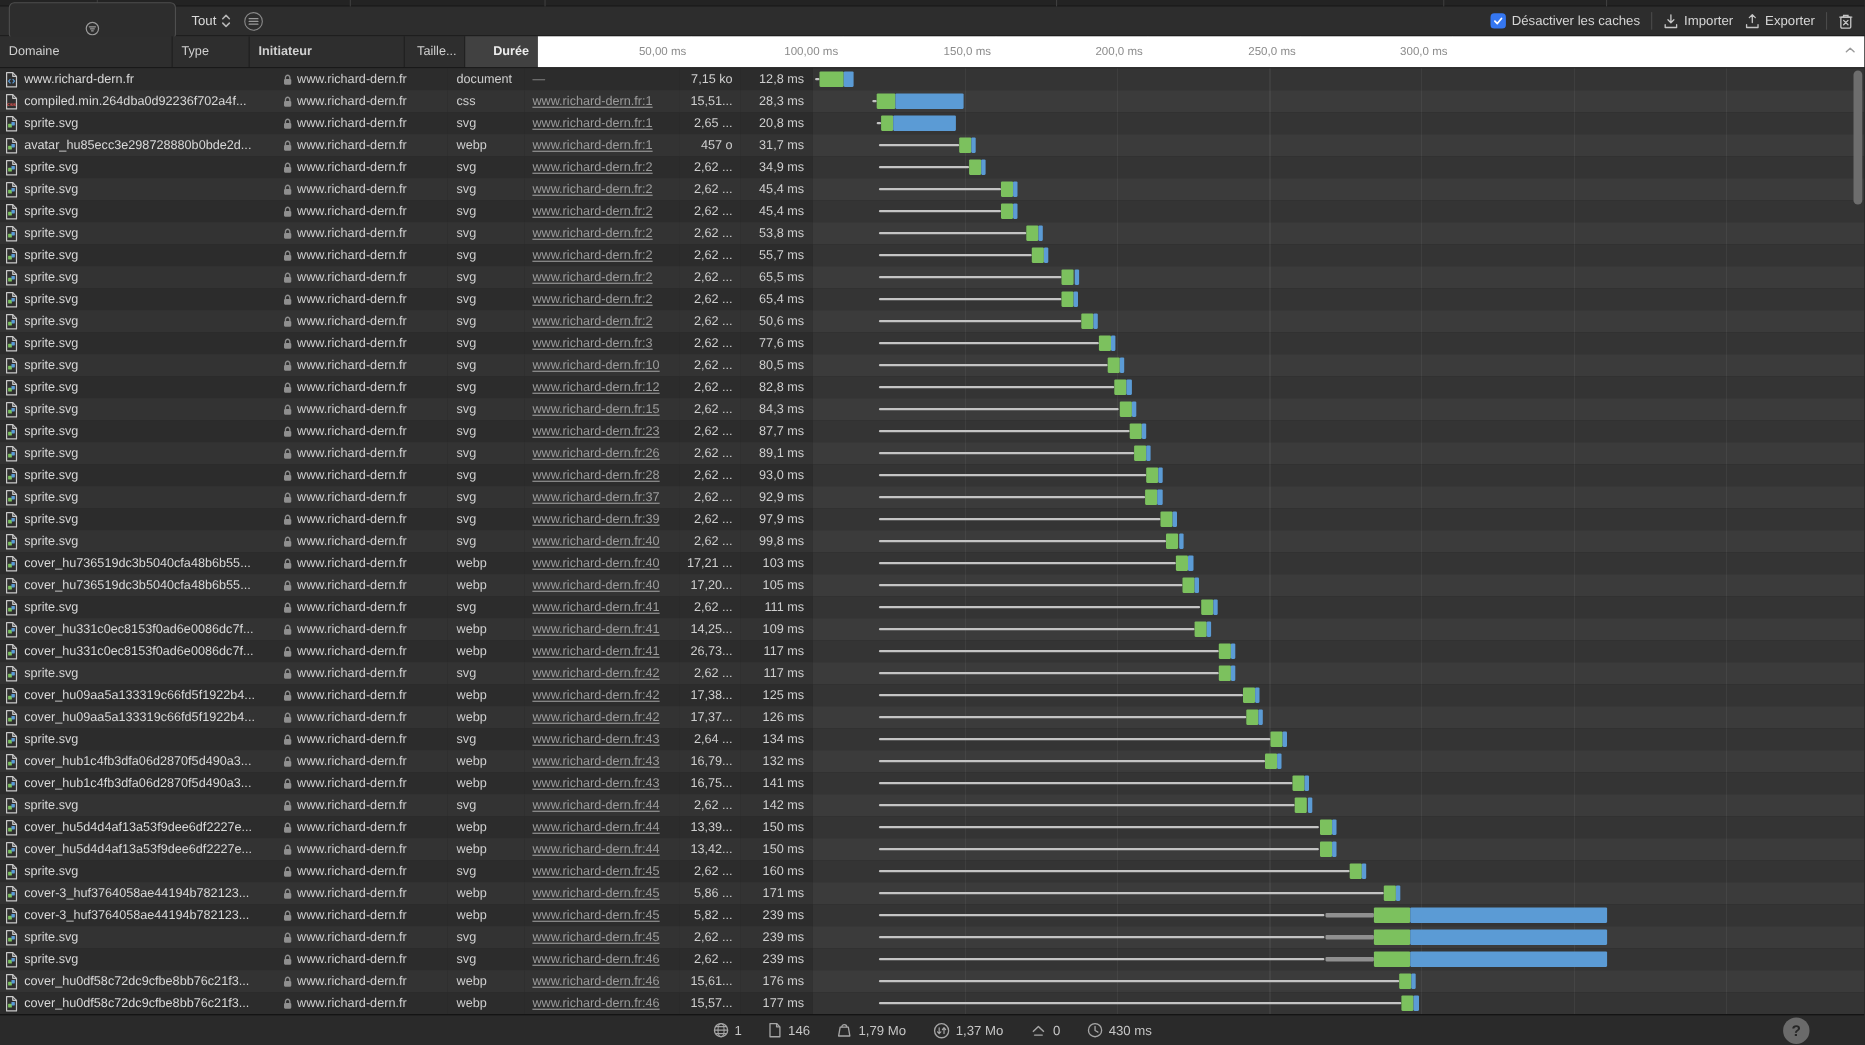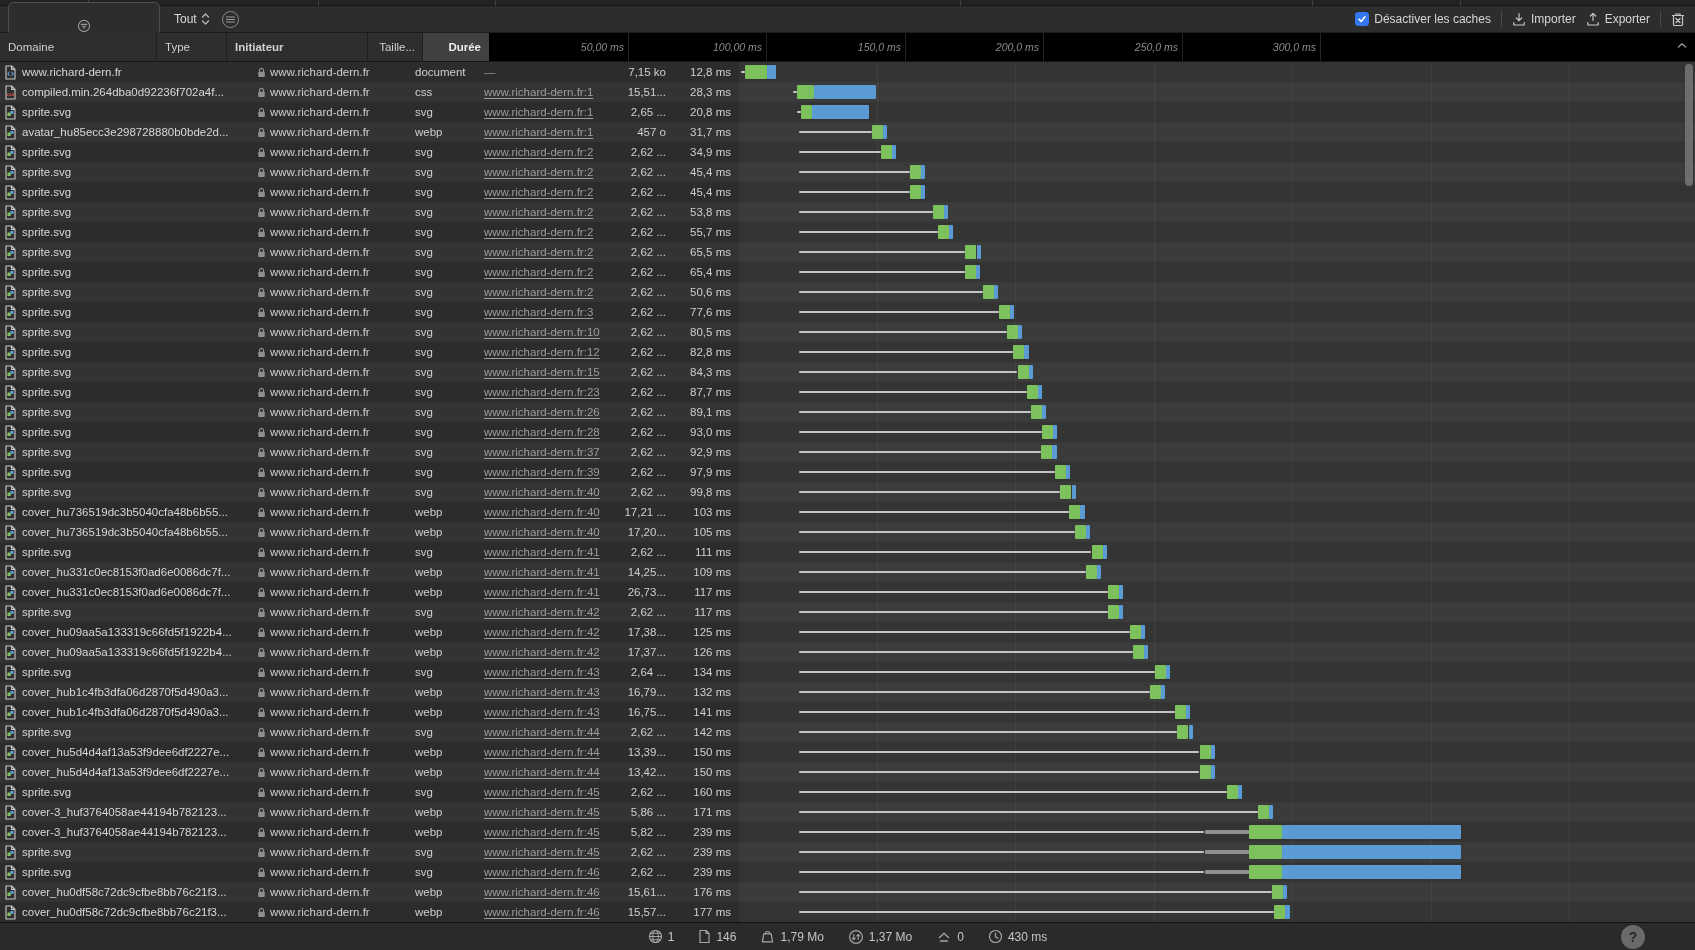--- a/index.html
+++ b/index.html
@@ -32,21 +32,21 @@
   .thead { position:relative; height:29px; display:flex; font-size:11.5px; color:#d0d0d0;
     border-bottom:1px solid #181818; background:#2e2e2e; }
   .th { line-height:28px; padding-left:8px; border-right:1px solid #1f1f1f; white-space:nowrap; overflow:hidden; }
   .th.nom { width:250px; padding-left:9px; }
   .th.dom { width:157px; }
   .th.typ { width:70px; }
   .th.ini { width:141px;font-weight:bold; }
   .th.tai { width:55px; text-align:right; padding-right:7px; padding-left:0; }
   .th.dur { width:66px; text-align:right; padding-right:8px; padding-left:0; background:#414141;
     color:#ececec; font-weight:700; border-right:none; }
-  .ruler { position:relative; flex:1; background:#000000;font-style:italic; }
+  .ruler { position:relative; flex:1; background:#ffffff; }
   .ruler .tick { position:absolute; top:0; bottom:0; width:1px; background:rgba(255,255,255,.14); }
   .ruler .tlabel { position:absolute; top:0; line-height:28px; font-size:10.5px; color:#8b8b8b; text-align:right; width:72px; }
   .ruler .collapse { position:absolute; right:8px; top:9px; }
 
   
   .rows { position:relative; height:860px; overflow:hidden; }
   .row { display:flex; height:20px; font-size:11.5px; cursor:default; }
   .cell { line-height:20px; white-space:nowrap; overflow:hidden; }
   .c-name { width:250px; display:flex; align-items:center; gap:5px; padding-left:4px; color:#d8d8d8; }
   .c-dom  { width:157px; display:flex; align-items:center; gap:4px; padding-left:7px; color:#cfcfcf; }

